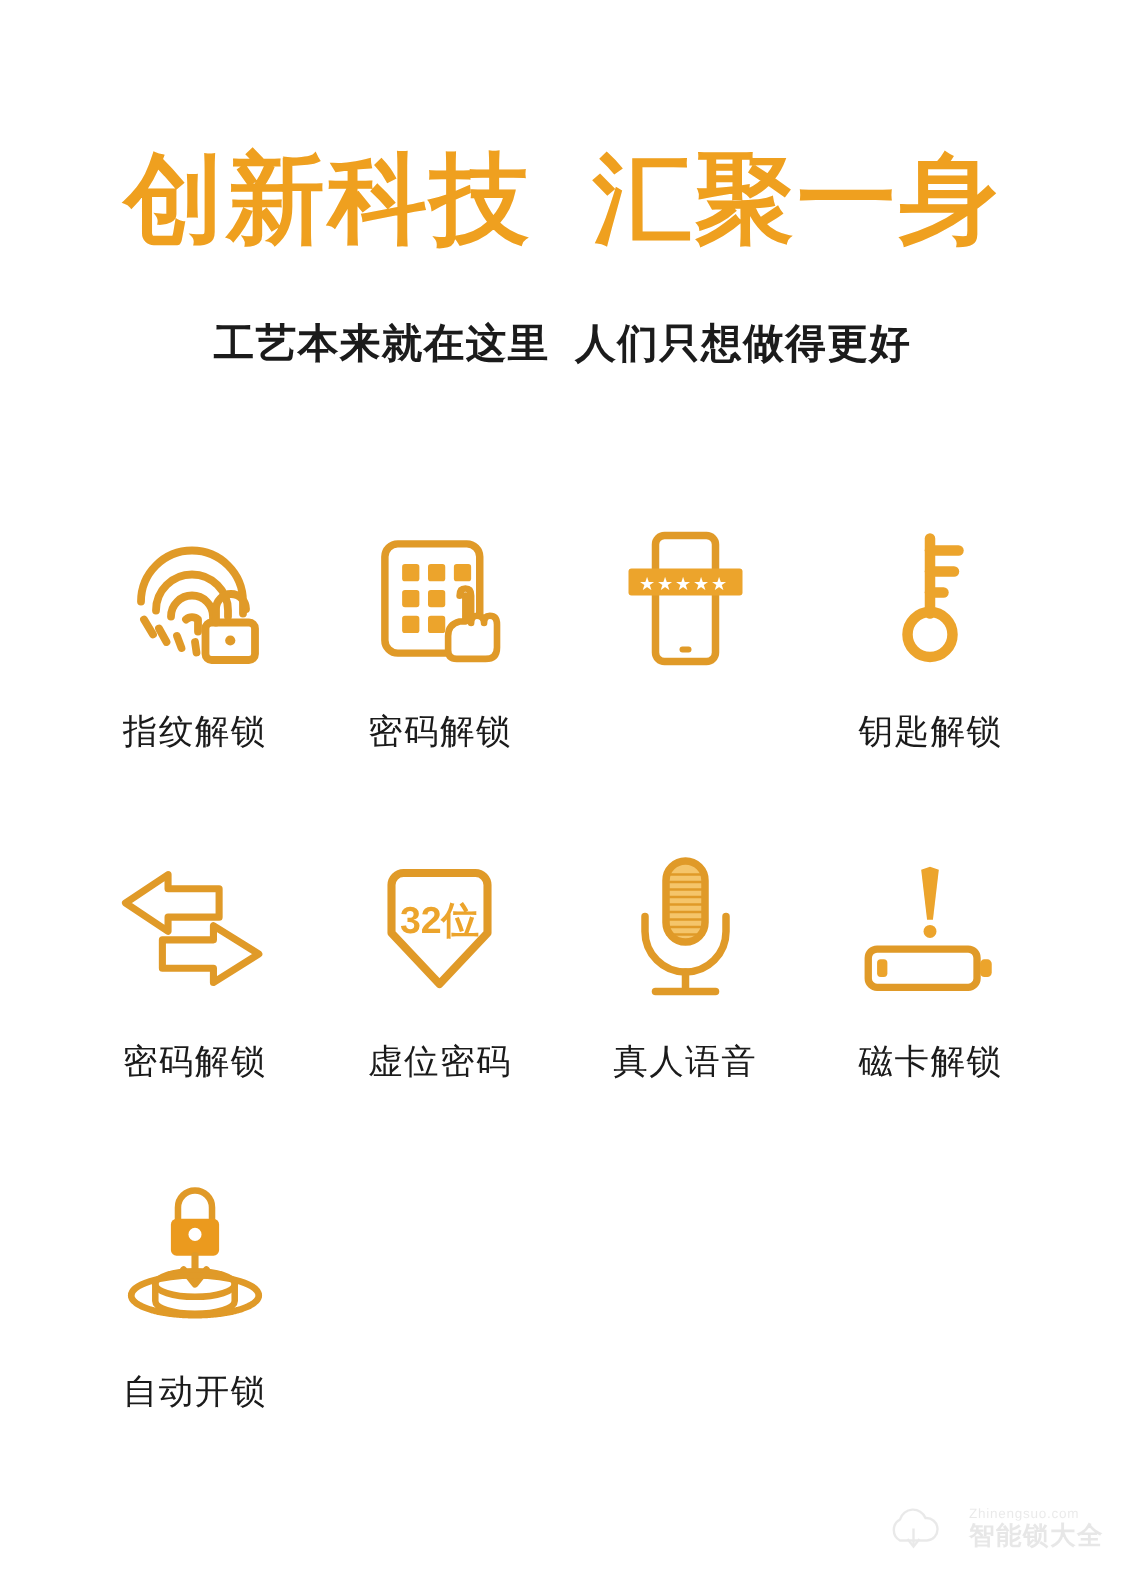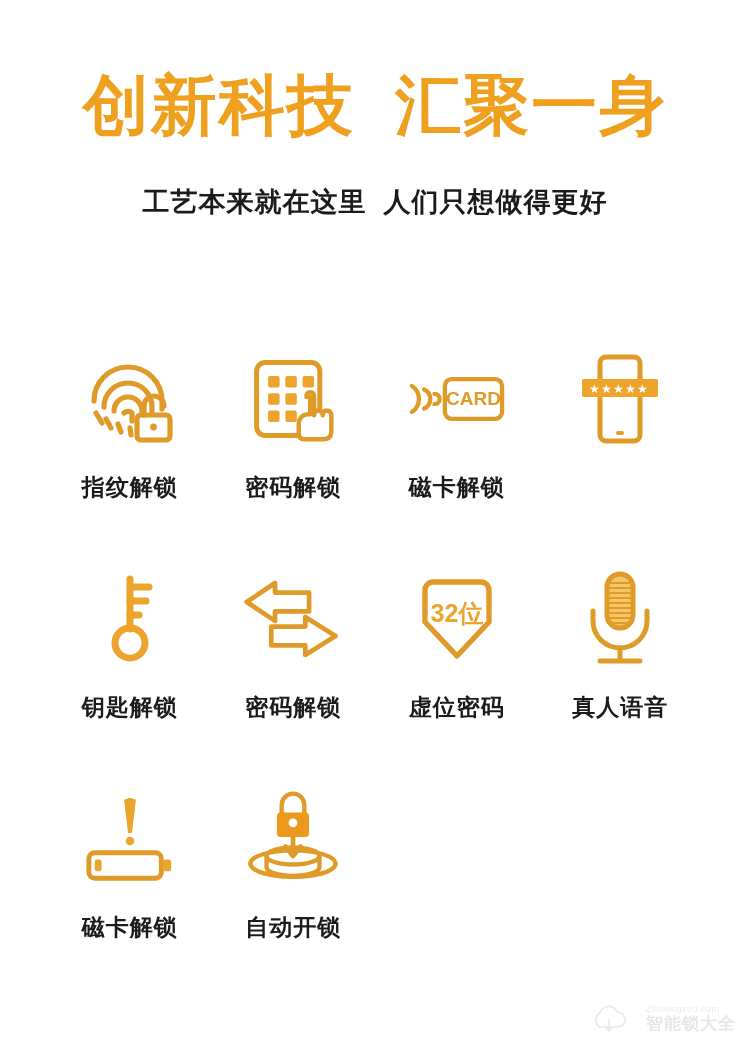--- a/index.html
+++ b/index.html
@@ -12,21 +12,21 @@
     height: 1049px;
     position: relative;
     overflow: hidden;
     font-family: "Liberation Sans", "DejaVu Sans", sans-serif;
     -webkit-font-smoothing: antialiased;
   }
 
   
   .header {
     text-align: center;
-    padding-top: 72px;
+    padding-top: 99px;
   }
   .main-title {
     font-size: 66px;
     line-height: 1.0;
     font-weight: 700;
     color: #efa01f;
     letter-spacing: 2px;
     margin: 0;
     white-space: pre;
   }
@@ -65,21 +65,21 @@
     align-items: center;
     justify-content: center;
   }
   .icon-box svg {
     display: block;
     overflow: visible;
   }
   .cell-label {
     margin-top: 14px;
     font-size: 23px;
-    font-weight: 700;
+    font-weight: 400;
     color: #1b1b1b;
     letter-spacing: 1px;
     white-space: nowrap;
   }
 
   
   .watermark {
     position: absolute;
     right: 14px;
     bottom: 14px;
@@ -145,32 +145,20 @@
         <rect x="40" y="42" width="12" height="12" rx="2" fill="#eca42c" stroke="none"></rect>
         <rect x="22" y="60" width="12" height="12" rx="2" fill="#eca42c" stroke="none"></rect>
         <rect x="40" y="60" width="12" height="12" rx="2" fill="#eca42c" stroke="none"></rect>
         <path d="M66 44 L66 62" stroke-width="10" stroke="#ffffff"></path>
         <path d="M66 46 L66 64 L62 64 Q54 66 54 74 L54 84 Q54 90 60 90 L80 90 Q88 90 88 82 L88 66 Q88 60 83 60 Q79 60 79 65 Q79 60 74 60 Q70 60 70 65 L70 46 Q70 41 66 41 Q62 41 62 46" fill="#ffffff" stroke="#e09a28" stroke-width="4.6"></path>
       </svg>
     </div>
     <div class="cell-label">密码解锁</div>
   </div>
 
-  <div class="cell">
-    <div class="icon-box">
-      <svg width="104" height="70" viewBox="0 0 120 70" fill="none" stroke="#e09a28" stroke-width="5" stroke-linecap="round" stroke-linejoin="round">
-        <path d="M8 20 A18 18 0 0 1 8 50"></path>
-        <path d="M22 24 A12 12 0 0 1 22 46"></path>
-        <path d="M34 29 A6 6 0 0 1 34 41"></path>
-        <rect x="46" y="12" width="66" height="46" rx="8"></rect>
-        <text x="79" y="42" font-family="'Liberation Sans',sans-serif" font-size="22" font-weight="700" fill="#e09a28" stroke="none" text-anchor="middle">CARD</text>
-      </svg>
-    </div>
-    <div class="cell-label">磁卡解锁</div>
-  </div>
 
   <div class="cell">
     <div class="icon-box">
       <svg width="88" height="96" viewBox="0 0 88 96" fill="none" stroke="#e09a28" stroke-width="5" stroke-linecap="round" stroke-linejoin="round">
         <rect x="24" y="6" width="40" height="84" rx="6"></rect>
         <rect x="6" y="28" width="76" height="18" rx="2" fill="#eca42c" stroke="none"></rect>
         <g fill="#ffffff" stroke="none" font-size="12">
           <text x="13" y="42" font-family="'DejaVu Sans',sans-serif">★</text>
           <text x="25" y="42" font-family="'DejaVu Sans',sans-serif">★</text>
           <text x="37" y="42" font-family="'DejaVu Sans',sans-serif">★</text>

